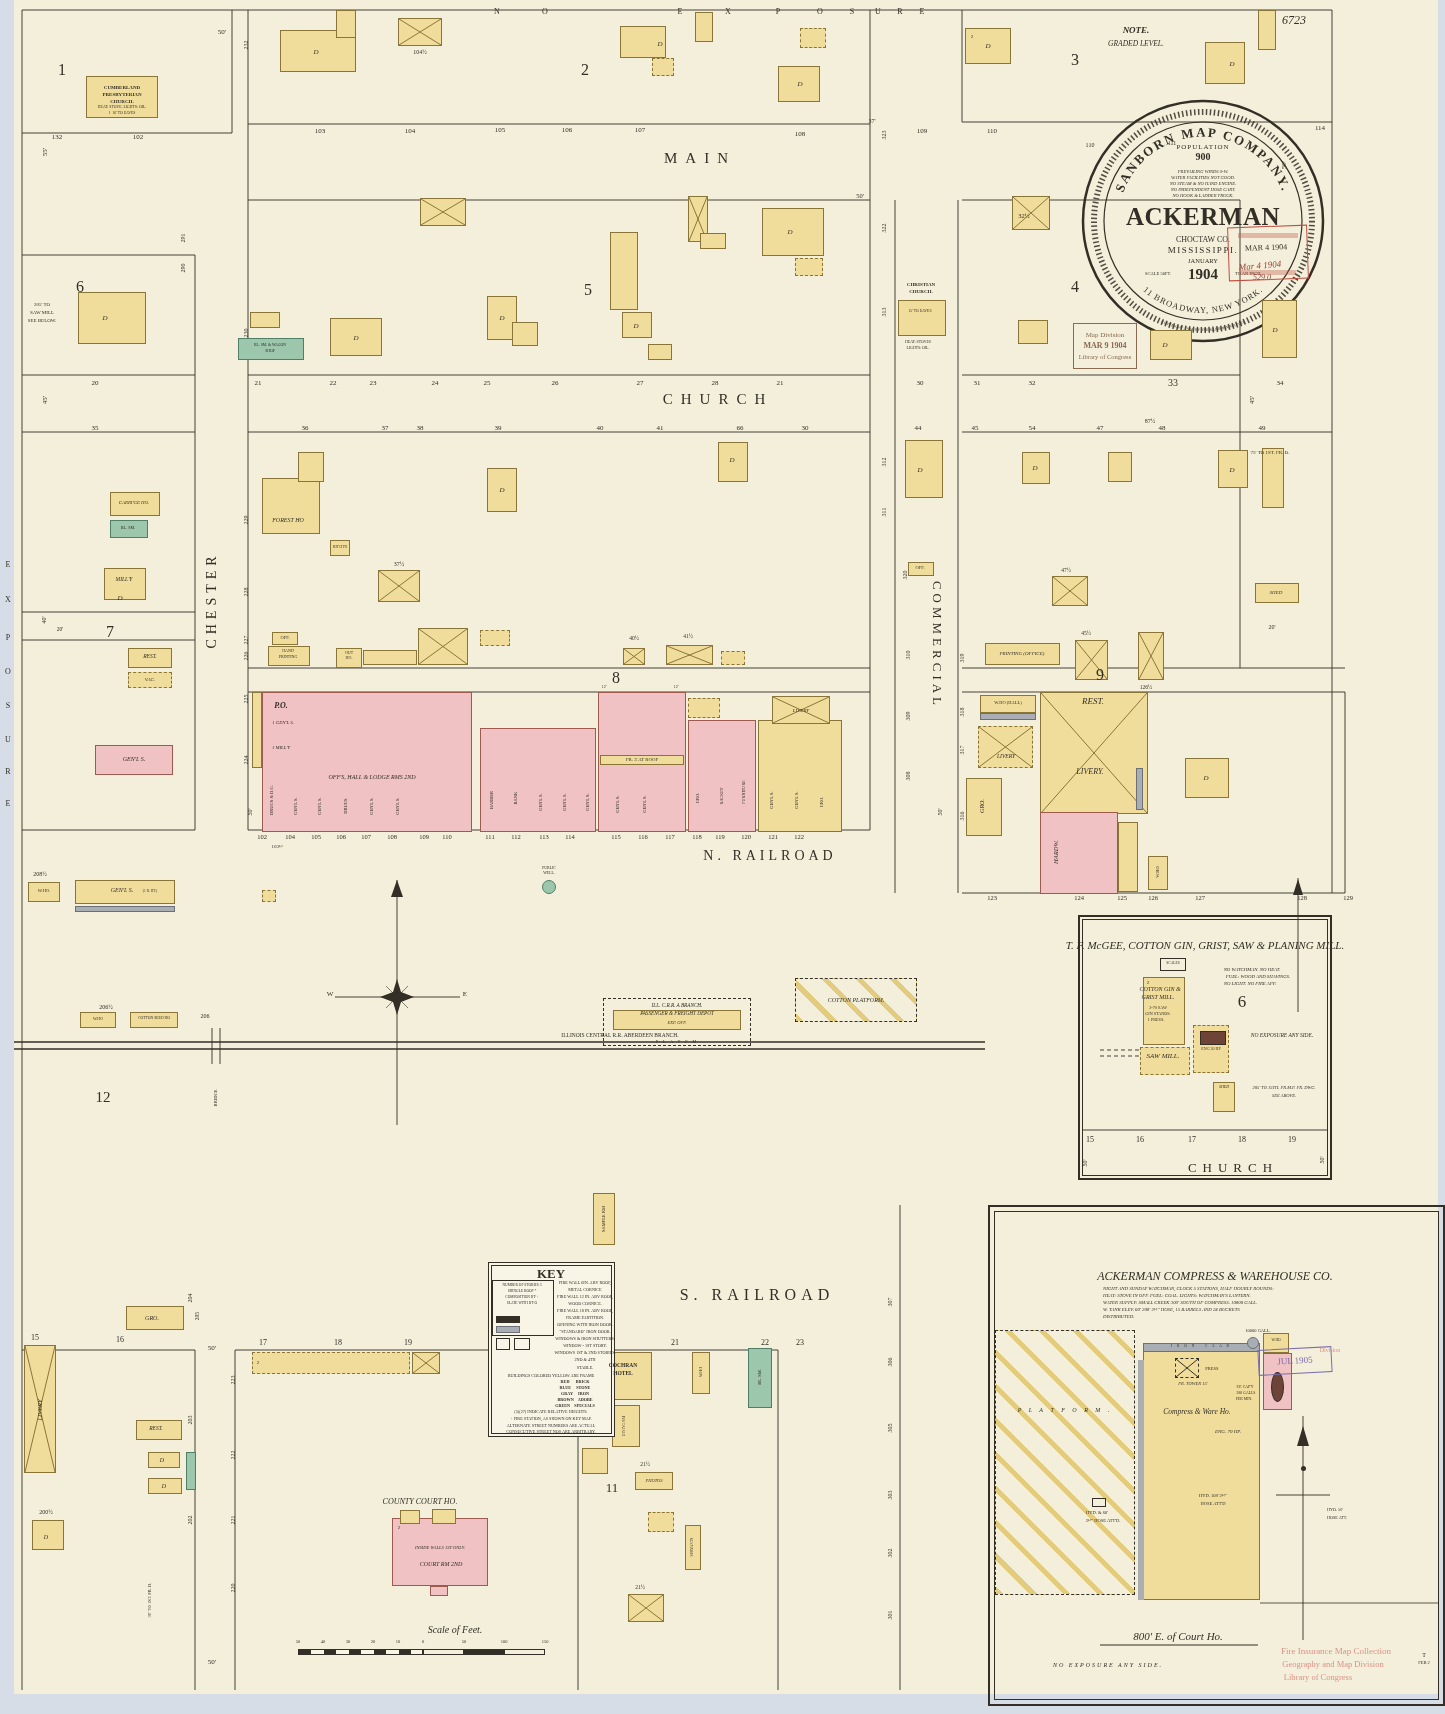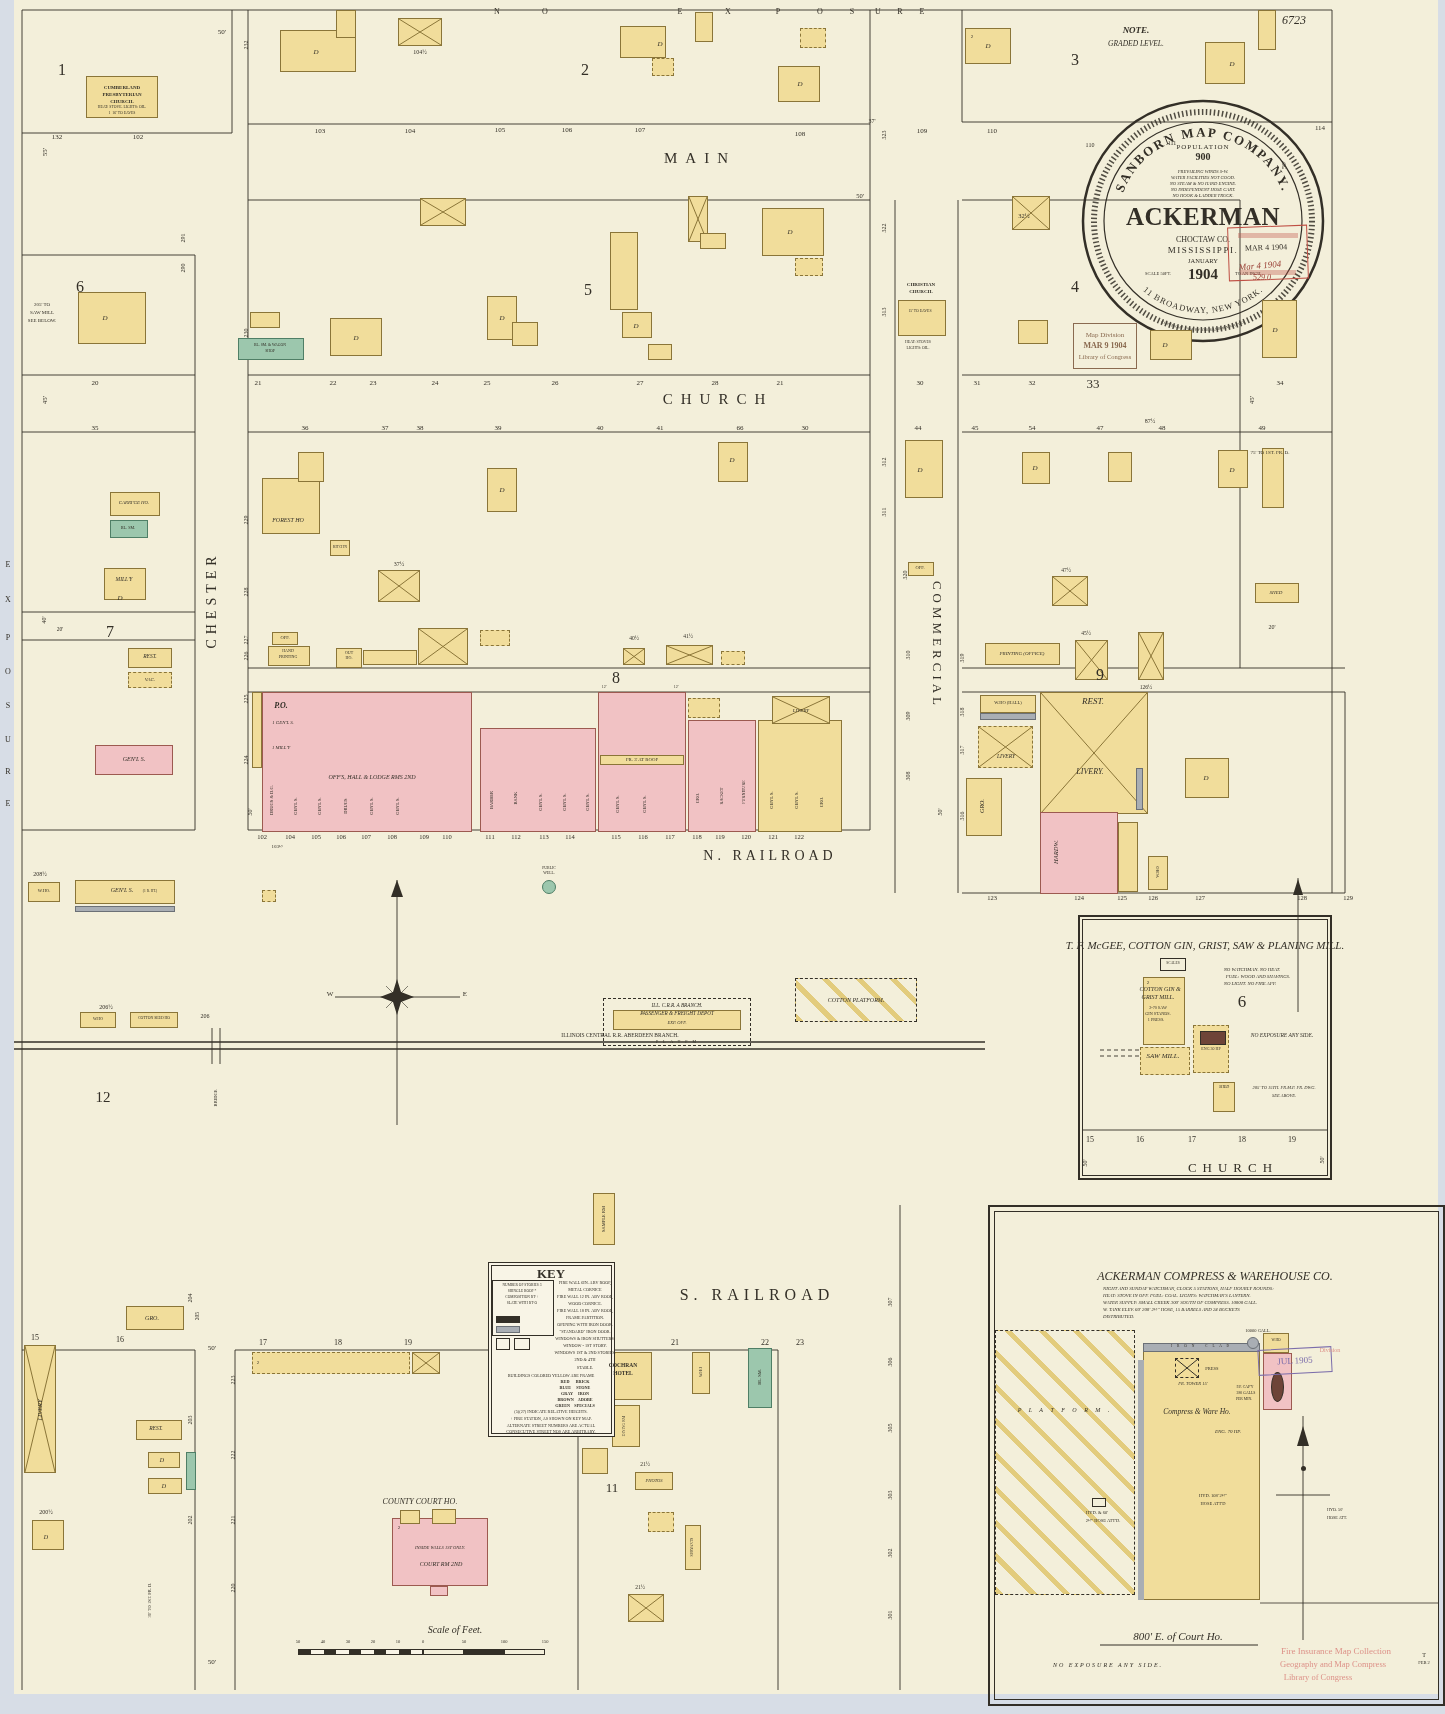--- a/index.html
+++ b/index.html
@@ -443,21 +443,21 @@
     <div class="tx" style="left: 373px; top: 383px; font-size: 7px; color: rgb(51, 47, 39); transform: translate(-50%, -50%);">23</div>
     <div class="tx" style="left: 435px; top: 383px; font-size: 7px; color: rgb(51, 47, 39); transform: translate(-50%, -50%);">24</div>
     <div class="tx" style="left: 487px; top: 383px; font-size: 7px; color: rgb(51, 47, 39); transform: translate(-50%, -50%);">25</div>
     <div class="tx" style="left: 555px; top: 383px; font-size: 7px; color: rgb(51, 47, 39); transform: translate(-50%, -50%);">26</div>
     <div class="tx" style="left: 640px; top: 383px; font-size: 7px; color: rgb(51, 47, 39); transform: translate(-50%, -50%);">27</div>
     <div class="tx" style="left: 715px; top: 383px; font-size: 7px; color: rgb(51, 47, 39); transform: translate(-50%, -50%);">28</div>
     <div class="tx" style="left: 780px; top: 383px; font-size: 7px; color: rgb(51, 47, 39); transform: translate(-50%, -50%);">21</div>
     <div class="tx" style="left: 920px; top: 383px; font-size: 7px; color: rgb(51, 47, 39); transform: translate(-50%, -50%);">30</div>
     <div class="tx" style="left: 977px; top: 383px; font-size: 7px; color: rgb(51, 47, 39); transform: translate(-50%, -50%);">31</div>
     <div class="tx" style="left: 1032px; top: 383px; font-size: 7px; color: rgb(51, 47, 39); transform: translate(-50%, -50%);">32</div>
-    <div class="tx" style="left: 1093px; top: 383px; font-size: 13px; color: rgb(51, 47, 39); transform: translate(-50%, -50%);">33</div>
+    <div class="tx" style="left: 1173px; top: 383px; font-size: 10px; color: rgb(51, 47, 39); transform: translate(-50%, -50%);">33</div>
     <div class="tx" style="left: 1280px; top: 383px; font-size: 7px; color: rgb(51, 47, 39); transform: translate(-50%, -50%);">34</div>
     <div class="tx" style="left: 1024px; top: 216px; font-size: 6.5px; color: rgb(51, 47, 39); transform: translate(-50%, -50%);">32½</div>
     <div class="tx" style="left: 95px; top: 428px; font-size: 7px; color: rgb(51, 47, 39); transform: translate(-50%, -50%);">35</div>
     <div class="tx" style="left: 305px; top: 428px; font-size: 7px; color: rgb(51, 47, 39); transform: translate(-50%, -50%);">36</div>
     <div class="tx" style="left: 385px; top: 428px; font-size: 7px; color: rgb(51, 47, 39); transform: translate(-50%, -50%);">37</div>
     <div class="tx" style="left: 420px; top: 428px; font-size: 7px; color: rgb(51, 47, 39); transform: translate(-50%, -50%);">38</div>
     <div class="tx" style="left: 498px; top: 428px; font-size: 7px; color: rgb(51, 47, 39); transform: translate(-50%, -50%);">39</div>
     <div class="tx" style="left: 600px; top: 428px; font-size: 7px; color: rgb(51, 47, 39); transform: translate(-50%, -50%);">40</div>
     <div class="tx" style="left: 660px; top: 428px; font-size: 7px; color: rgb(51, 47, 39); transform: translate(-50%, -50%);">41</div>
     <div class="tx" style="left: 740px; top: 428px; font-size: 7px; color: rgb(51, 47, 39); transform: translate(-50%, -50%);">66</div>
@@ -759,21 +759,21 @@
     <div class="tx" style="left: 1097px; top: 1513px; font-size: 4.5px; color: rgb(51, 47, 39); transform: translate(-50%, -50%);">HYD. &amp; 60'</div>
     <div class="tx" style="left: 1103px; top: 1521px; font-size: 4.5px; color: rgb(51, 47, 39); transform: translate(-50%, -50%);">2½" HOSE ATT'D.</div>
     <div class="tx" style="left: 1335px; top: 1510px; font-size: 4.2px; color: rgb(51, 47, 39); transform: translate(-50%, -50%);">HYD. 50'</div>
     <div class="tx" style="left: 1337px; top: 1518px; font-size: 4.2px; color: rgb(51, 47, 39); transform: translate(-50%, -50%);">HOSE ATT.</div>
     <div class="tx" style="left: 1258px; top: 1331px; font-size: 4.5px; color: rgb(51, 47, 39); transform: translate(-50%, -50%);">10000 GALL.</div>
     <div class="tx" style="left: 1178px; top: 1636px; font-size: 11px; color: rgb(51, 47, 39); font-style: italic; transform: translate(-50%, -50%);">800' E. of Court Ho.</div>
     <div class="tx" style="left: 1108px; top: 1665px; font-size: 6px; color: rgb(51, 47, 39); font-style: italic; letter-spacing: 2px; transform: translate(-50%, -50%);">NO EXPOSURE ANY SIDE.</div>
     <div class="tx" style="left: 1295px; top: 1361px; font-size: 9px; color: rgb(123, 109, 171); transform: translate(-50%, -50%) rotate(-3deg);">JUL 1905</div>
     <div class="tx" style="left: 1330px; top: 1350px; font-size: 6px; color: rgb(221, 146, 137); transform: translate(-50%, -50%);">Division</div>
     <div class="tx" style="left: 1336px; top: 1651px; font-size: 9px; color: rgb(221, 146, 137); transform: translate(-50%, -50%);">Fire Insurance Map Collection</div>
-    <div class="tx" style="left: 1333px; top: 1664px; font-size: 8.5px; color: rgb(221, 146, 137); transform: translate(-50%, -50%);">Geography and Map Compress</div>
+    <div class="tx" style="left: 1333px; top: 1664px; font-size: 8.5px; color: rgb(221, 146, 137); transform: translate(-50%, -50%);">Geography and Map Division</div>
     <div class="tx" style="left: 1318px; top: 1677px; font-size: 8.5px; color: rgb(221, 146, 137); transform: translate(-50%, -50%);">Library of Congress</div>
     <div class="tx" style="left: 1424px; top: 1655px; font-size: 6px; color: rgb(51, 47, 39); transform: translate(-50%, -50%);">T</div>
     <div class="tx" style="left: 1424px; top: 1663px; font-size: 4.5px; color: rgb(51, 47, 39); transform: translate(-50%, -50%);">FEB 2</div>
     <div class="tx" style="left: 1266px; top: 248px; font-size: 8px; color: rgb(51, 47, 39); transform: translate(-50%, -50%) rotate(-2deg);">MAR 4 1904</div>
     <div class="tx" style="left: 1260px; top: 266px; font-size: 9px; color: rgb(154, 64, 54); font-style: italic; transform: translate(-50%, -50%) rotate(-5deg);">Mar 4 1904</div>
     <div class="tx" style="left: 1262px; top: 278px; font-size: 8px; color: rgb(154, 64, 54); font-style: italic; transform: translate(-50%, -50%);">529.0</div>
     <div class="tx" style="left: 1105px; top: 335px; font-size: 7px; color: rgb(138, 106, 80); transform: translate(-50%, -50%);">Map Division</div>
     <div class="tx" style="left: 1105px; top: 346px; font-size: 8px; color: rgb(138, 106, 80); font-weight: bold; transform: translate(-50%, -50%);">MAR 9 1904</div>
     <div class="tx" style="left: 1105px; top: 357px; font-size: 6.5px; color: rgb(138, 106, 80); transform: translate(-50%, -50%);">Library of Congress</div>
   </div>

